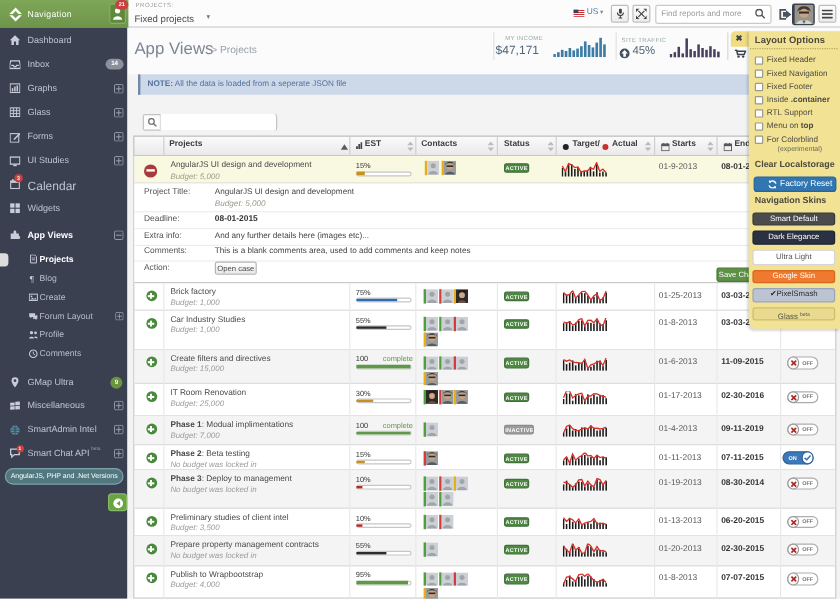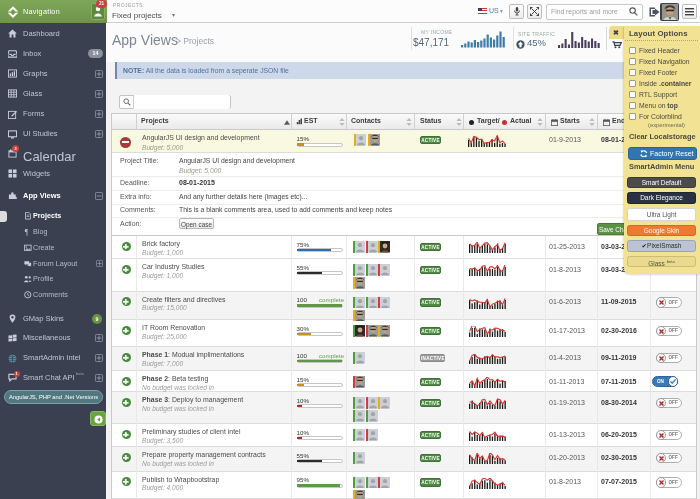--- a/index.html
+++ b/index.html
@@ -123,21 +123,21 @@
       <rect x="0.5" y="0.5" width="9" height="9" rx="1.5" fill="none" stroke="#98a0b0"></rect>
       <rect x="2" y="4.5" width="6" height="1" fill="#98a0b0"></rect>
       <rect x="4.5" y="2" width="1" height="6" fill="#98a0b0"></rect>
     </svg>
 <svg style="position:absolute;left:8px;top:149.0px" width="9" height="9" viewBox="0 0 10 10">
       <rect x="0.5" y="1.5" width="9" height="8" fill="#c8cdd8"></rect>
       <rect x="1.5" y="3.8" width="7" height="4.7" fill="#3a4050"></rect>
       <rect x="2.3" y="0.3" width="1.4" height="2" fill="#c8cdd8"></rect>
       <rect x="6.3" y="0.3" width="1.4" height="2" fill="#c8cdd8"></rect>
     </svg>
-<div style="left:23px;top:149.5px;font-size:13px;color:#bfc5d1;font-weight:normal;">Calendar</div>
+<div style="left:23px;top:149.5px;font-size:10px;color:#bfc5d1;font-weight:normal;">Calendar</div>
 <div style="left:12px;top:144.5px;width:7px;height:7px;background:#c9413f;border-radius:3.5px;color:#fff;font-size:4.4px;font-weight:bold;text-align:center;line-height:7px">3</div>
 <svg style="position:absolute;left:8px;top:169.0px" width="9" height="9" viewBox="0 0 10 10">
       <rect x="0.5" y="0.5" width="4" height="4" fill="#c8cdd8"></rect>
       <rect x="5.5" y="0.5" width="4" height="4" fill="#c8cdd8"></rect>
       <rect x="0.5" y="5.5" width="4" height="4" fill="#c8cdd8"></rect>
       <rect x="5.5" y="5.5" width="4" height="4" fill="#c8cdd8"></rect>
     </svg>
 <div style="left:23px;top:169.5px;font-size:7.5px;color:#bfc5d1;font-weight:normal;">Widgets</div>
 <svg style="position:absolute;left:8px;top:191.0px" width="9" height="9" viewBox="0 0 10 10">
       <path d="M1 4 H3.6 V2.6 a1.3 1.3 0 0 1 2.6 0 V4 H8.6 V6.4 a1.3 1.3 0 0 1 0 2.6 V9 H1 Z" fill="#c8cdd8"></path>
@@ -182,21 +182,21 @@
 <div style="left:33px;top:275px;font-size:7.2px;color:#b6bcc9;font-weight:normal;">Profile</div>
 <svg style="position:absolute;left:24px;top:291px" width="7.5" height="7.5" viewBox="0 0 10 10">
       <circle cx="5" cy="5" r="4.2" fill="none" stroke="#c8cdd8" stroke-width="1.2"></circle>
       <path d="M5 2.6 V5.2 L7 6.3" stroke="#c8cdd8" stroke-width="1" fill="none"></path>
     </svg>
 <div style="left:33px;top:291px;font-size:7.2px;color:#b6bcc9;font-weight:normal;">Comments</div>
 <svg style="position:absolute;left:8px;top:314.0px" width="9" height="9" viewBox="0 0 10 10">
       <path d="M5 0.5 a3.2 3.2 0 0 1 3.2 3.2 C8.2 6 5 9.8 5 9.8 S1.8 6 1.8 3.7 A3.2 3.2 0 0 1 5 0.5 Z" fill="#c8cdd8"></path>
       <circle cx="5" cy="3.6" r="1.3" fill="#3a4050"></circle>
     </svg>
-<div style="left:23px;top:314.5px;font-size:7.5px;color:#bfc5d1;font-weight:normal;">GMap Skins</div>
+<div style="left:23px;top:314.5px;font-size:7.5px;color:#bfc5d1;font-weight:normal;">GMap Ultra</div>
 <div style="left:92px;top:314px;width:10px;height:10px;background:#699441;border-radius:5px;color:#fff;font-size:5.2px;font-weight:bold;text-align:center;line-height:10px">9</div>
 <svg style="position:absolute;left:8px;top:333.5px" width="9" height="9" viewBox="0 0 10 10">
       <rect x="0.5" y="1.8" width="4.2" height="2.9" fill="#c8cdd8" transform="skewY(-4)"></rect>
       <rect x="5.3" y="1.2" width="4.2" height="3.3" fill="#c8cdd8" transform="skewY(-4)"></rect>
       <rect x="0.5" y="5.4" width="4.2" height="2.9" fill="#c8cdd8" transform="skewY(-4)"></rect>
       <rect x="5.3" y="5.2" width="4.2" height="3.3" fill="#c8cdd8" transform="skewY(-4)"></rect>
     </svg>
 <div style="left:23px;top:334px;font-size:7.5px;color:#bfc5d1;font-weight:normal;">Miscellaneous</div>
 <svg style="position:absolute;left:95px;top:334px" width="8" height="8" viewBox="0 0 10 10">
       <rect x="0.5" y="0.5" width="9" height="9" rx="1.5" fill="none" stroke="#98a0b0"></rect>
@@ -1065,19 +1065,19 @@
 <div class="cb" style="left:628.5px;top:113.19999999999997px"></div>
 <div style="left:639px;top:113.19999999999997px;font-size:6.8px;color:#4c4a40">For Colorblind</div>
 <div style="left:648px;top:121.5px;font-size:5.8px;color:#6b6a55;font-weight:normal;">(experimental)</div>
 <div style="left:629px;top:132.5px;font-size:7.4px;color:#4c4a40;font-weight:bold;">Clear Localstorage</div>
 <div style="left:628px;top:146.5px;width:69px;height:13.5px;background:#3276b1;border:1px solid #2a629b;border-radius:3px"></div>
 <svg style="position:absolute;left:640px;top:149.5px" width="7.5" height="7.5" viewBox="0 0 10 10">
       <path d="M8.8 4 A4 4 0 0 0 1.6 2.8 M1.2 6 A4 4 0 0 0 8.4 7.2" stroke="#fff" stroke-width="1.6" fill="none"></path>
       <path d="M0.8 0.2 L1.9 3.3 L4.6 1.8 Z M9.2 9.8 L8.1 6.7 L5.4 8.2 Z" fill="#fff"></path>
     </svg>
 <div style="left:650px;top:149.5px;font-size:7px;color:#fff;font-weight:normal;">Factory Reset</div>
-<div style="left:629px;top:162.5px;font-size:7.4px;color:#4c4a40;font-weight:bold;">SmartAdmin Menu</div>
+<div style="left:629px;top:162.5px;font-size:7.4px;color:#4c4a40;font-weight:bold;">Navigation Skins</div>
 <div class="skb" style="left:627px;top:176.5px;background:#4b4b4b;color:#fff;border:1px solid #3a3a3a;line-height:10.5px">Smart Default</div>
 <div class="skb" style="left:627px;top:192px;background:#2a3142;color:#fff;border:1px solid #1e2430;line-height:10.5px">Dark Elegance</div>
 <div class="skb" style="left:627px;top:207.5px;background:#fff;color:#555;border:1px solid #d5d5d5;height:13px;line-height:12.5px">Ultra Light</div>
 <div class="skb" style="left:627px;top:224.5px;background:#ef7a2f;color:#fff;border:1px solid #d8681f;line-height:10.5px">Google Skin</div>
 <div class="skb" style="left:627px;top:240px;background:#bcc4d4;color:#2b2b2b;border:1px solid #9aa4b8;line-height:10.5px">✔PixelSmash</div>
 <div class="skb" style="left:627px;top:255.5px;background:#e9da90;color:#55533f;border:1px solid #cdbd70;height:11.5px;line-height:10.5px">Glass <span style="font-size:4.2px;vertical-align:super">beta</span></div>
 </div>
 </body></html>

